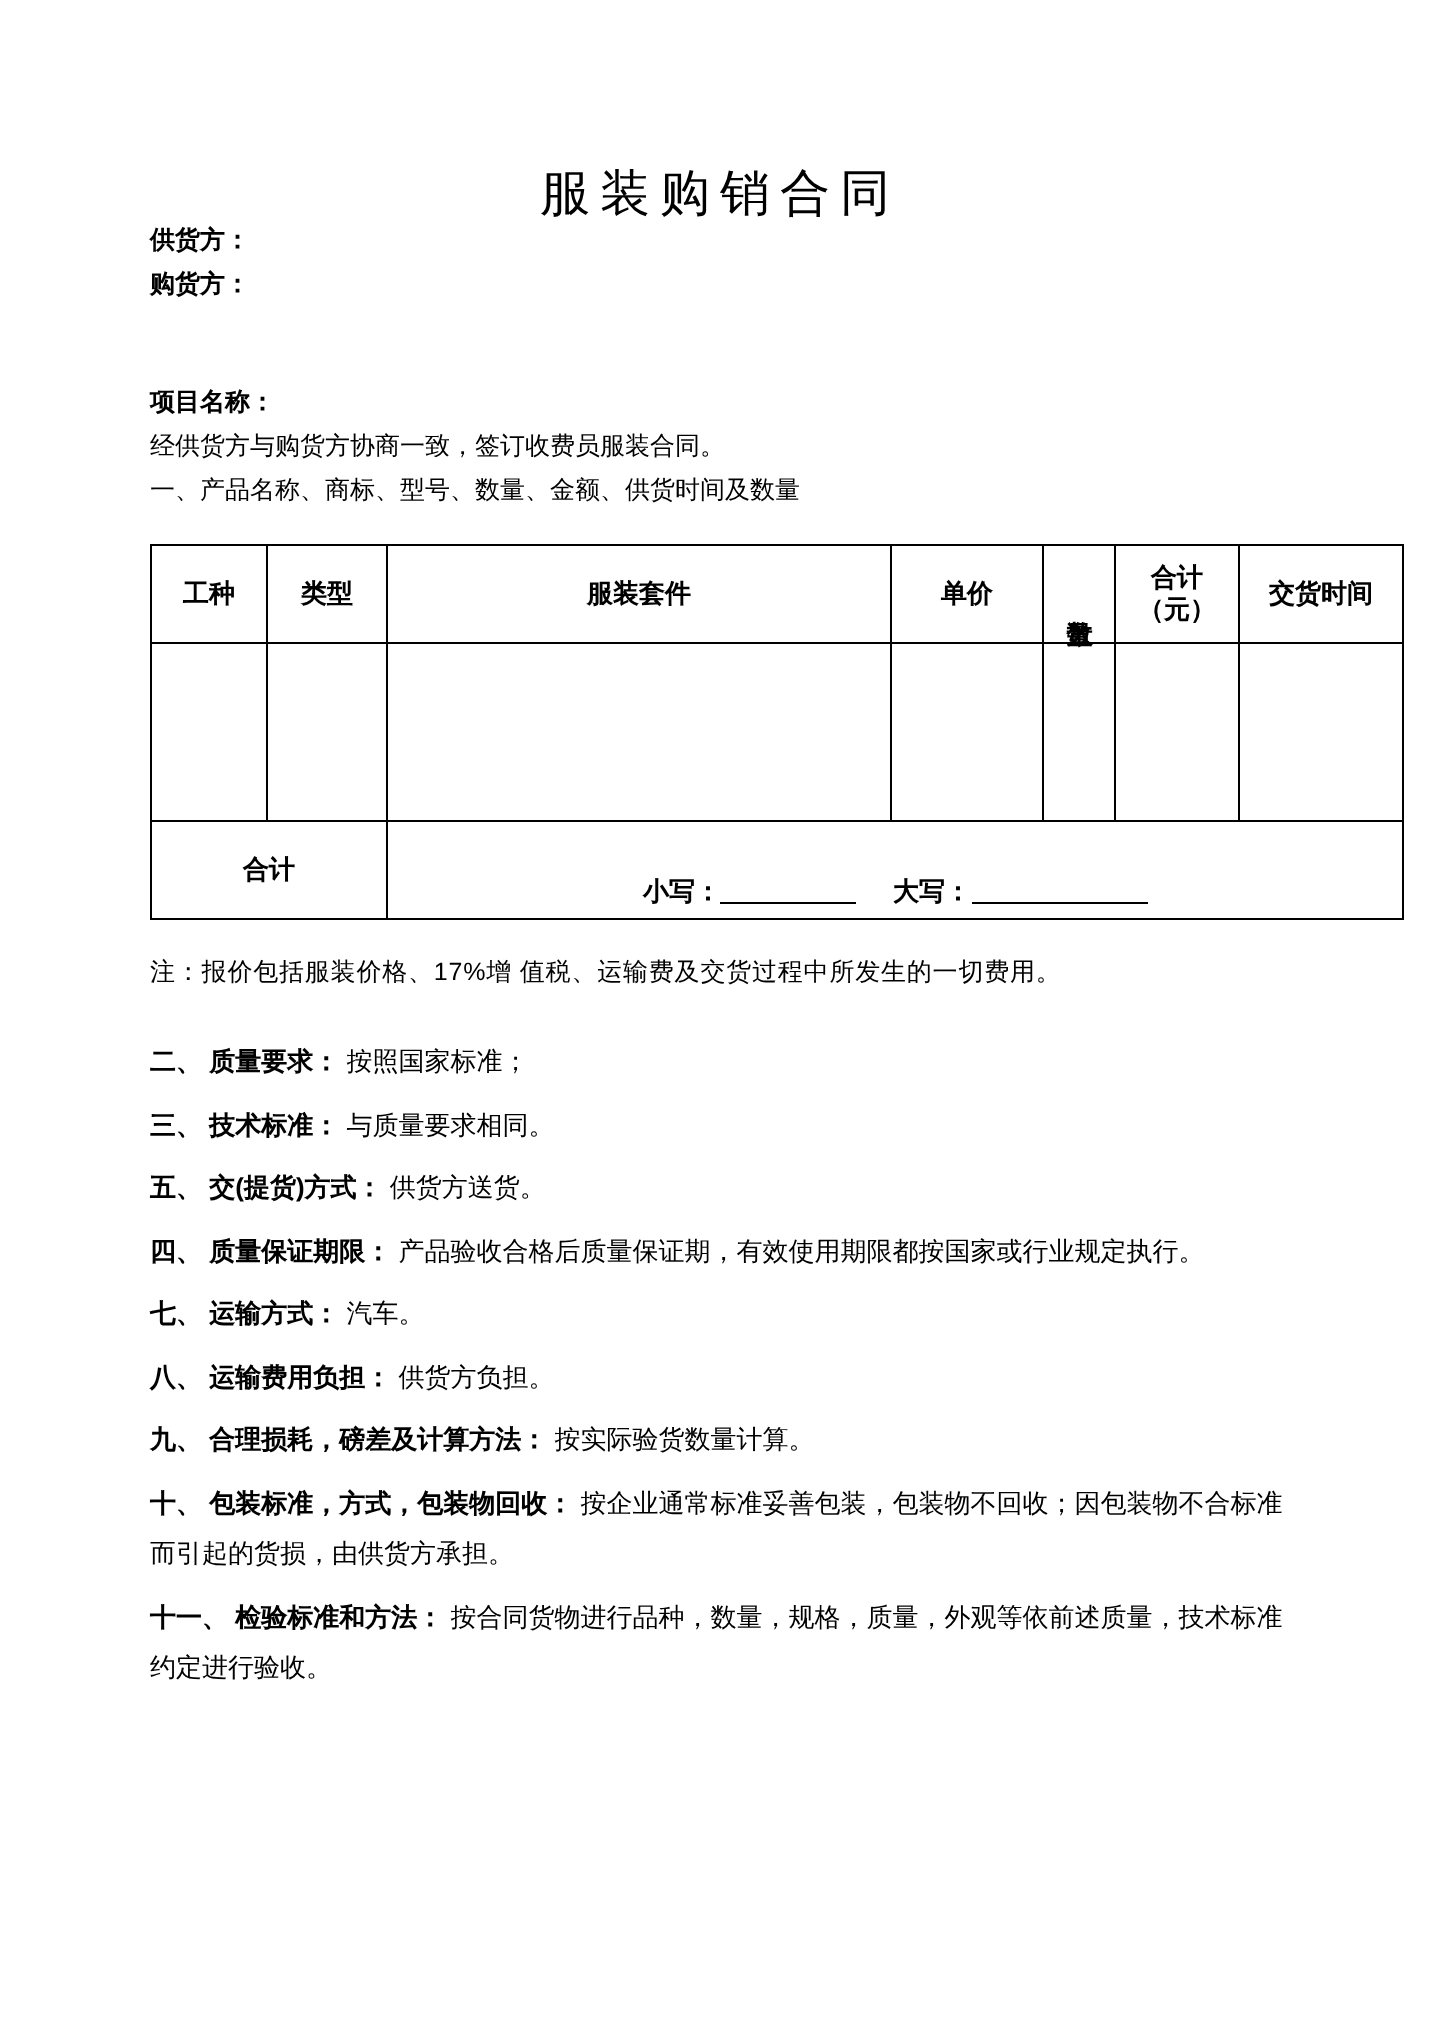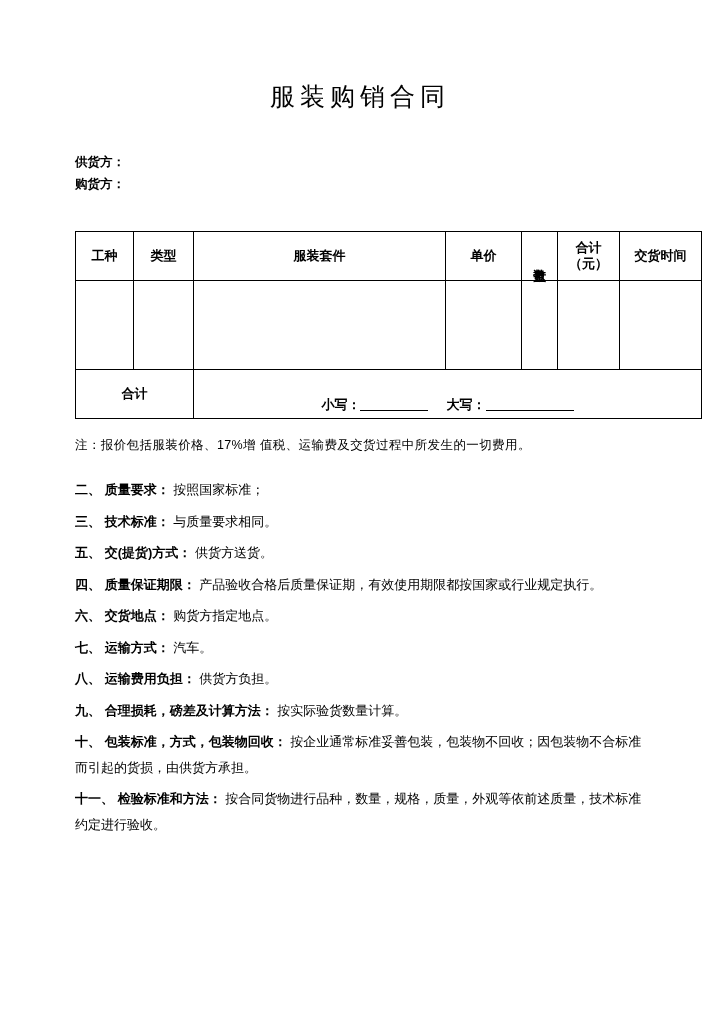--- a/index.html
+++ b/index.html
@@ -24,21 +24,20 @@
   .doc-title {
     text-align: center;
     font-family: "DejaVu Serif", "Liberation Serif", serif;
     font-size: 25px;
     letter-spacing: 5px;
     font-weight: 400;
     margin-top: 80px;
     margin-bottom: 0;
   }
   .parties {
-    margin-top: 42px;
     position: relative;
     height: 60px;
     font-size: 12.5px;
     font-weight: bold;
   }
   .parties .left {
     position: absolute;
     left: 0;
     top: 0;
   }
@@ -147,20 +146,25 @@
 
   <div class="doc-title">服装购销合同</div>
 
   <div class="parties">
     <div class="left">
       <div class="row">供货方：</div>
       <div class="row">购货方：</div>
     </div>
   </div>
 
+  <div class="project">
+    <div class="line label">项目名称：</div>
+    <div class="line">经供货方与购货方协商一致，签订收费员服装合同。</div>
+    <div class="line">一、产品名称、商标、型号、数量、金额、供货时间及数量</div>
+  </div>
 
   <table class="goods">
     <colgroup>
       <col class="col-gz">
       <col class="col-lx">
       <col class="col-tj">
       <col class="col-dj">
       <col class="col-sl">
       <col class="col-hj">
       <col class="col-jh">
@@ -221,25 +225,20 @@
       <b>五、</b>
       <b>交(提货)方式：</b>
       <span class="txt">供货方送货。</span>
     </div>
     <div class="c">
       <b>四、</b>
       <b>质量保证期限：</b>
       <span class="txt">产品验收合格后质量保证期，有效使用期限都按国家或行业规定执行。</span>
     </div>
     <div class="c">
-      <b>六、</b>
-      <b>交货地点：</b>
-      <span class="txt">购货方指定地点。</span>
-    </div>
-    <div class="c">
       <b>七、</b>
       <b>运输方式：</b>
       <span class="txt">汽车。</span>
     </div>
     <div class="c">
       <b>八、</b>
       <b>运输费用负担：</b>
       <span class="txt">供货方负担。</span>
     </div>
     <div class="c">

